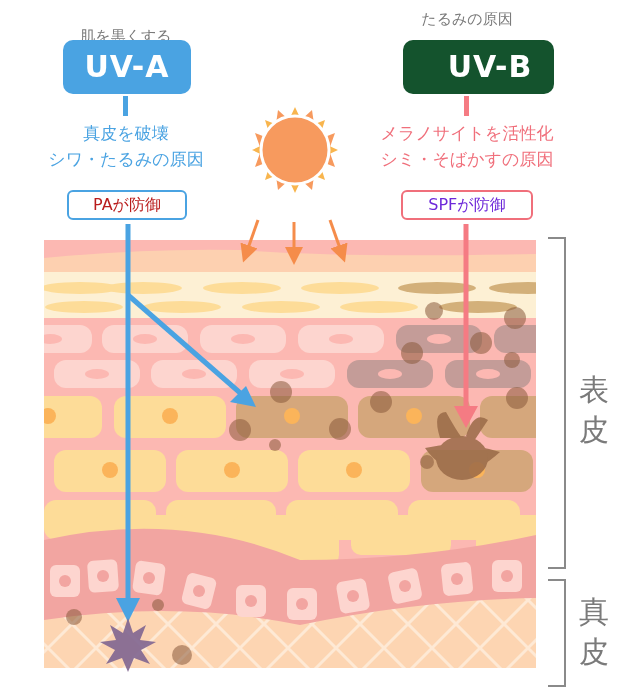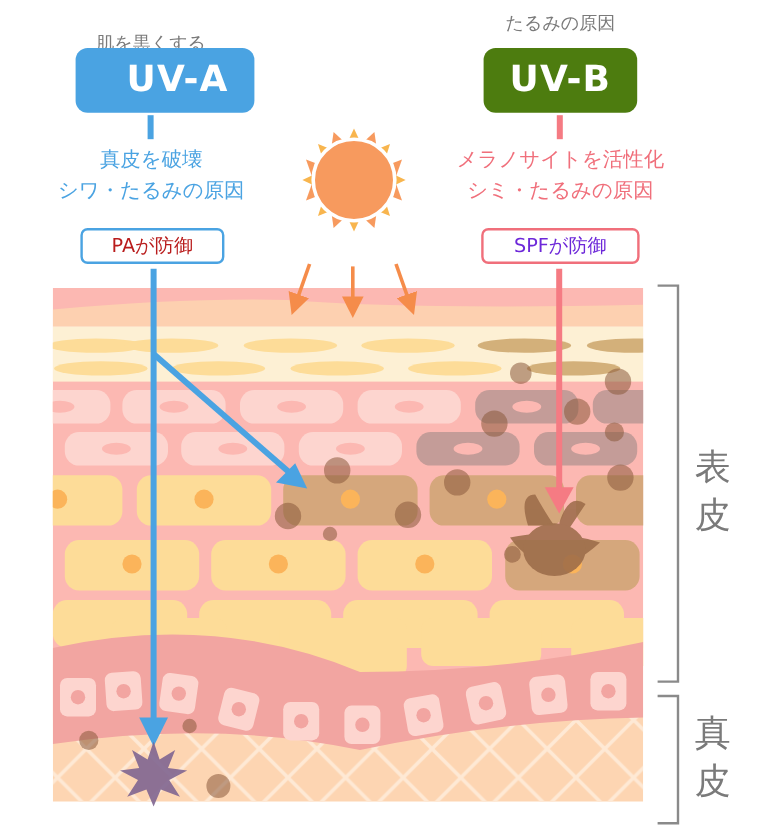--- a/index.html
+++ b/index.html
@@ -1,21 +1,21 @@
 <!DOCTYPE html>
 <html><head>
 <meta charset="utf-8">
 <style>
   html,body{margin:0;padding:0;background:#fff;}
   body{width:640px;height:700px;position:relative;overflow:hidden;font-family:"DejaVu Sans",sans-serif;}
   .abs{position:absolute;}
   .caption{color:#7a7a7a;font-size:15px;text-align:center;width:200px;}
   .uvbox{border-radius:10px;color:#fff;font-size:30px;font-weight:bold;text-align:center;line-height:54px;height:54px;letter-spacing:1px;}
   .uva{background:#4aa3e2;}
-  .uvb{background:#4d7c0f;}
+  .uvb{background:#14532d;padding-left:23px;}
   .desc{font-size:17px;text-align:center;line-height:26px;width:260px;}
   .desc.a{color:#4aa3e2;}
   .desc.b{color:#f06f7b;}
   .tag{border:2px solid;border-radius:6px;font-size:16px;text-align:center;height:26px;line-height:26px;background:#fff;}
   .tag.a{border-color:#4aa3e2;color:#b91c1c;}
   .tag.b{border-color:#f06f7b;color:#6d28d9;}
   .side{color:#7a7a7a;font-size:30px;line-height:40px;width:40px;text-align:center;font-family:"DejaVu Serif",serif;}
   svg{position:absolute;left:0;top:0;}
 </style>
 </head>
@@ -212,27 +212,27 @@
 
   <rect x="464" y="96" width="5" height="20" fill="#f57b83"></rect>
   <line x1="466" y1="224" x2="466" y2="410" stroke="#f57b83" stroke-width="5"></line>
   <polygon points="454,406 478,406 466,428" fill="#f57b83"></polygon>
 
   <path d="M548 238 L565 238 L565 568 L548 568" fill="none" stroke="#8a8a8a" stroke-width="2"></path>
   <path d="M548 580 L565 580 L565 686 L548 686" fill="none" stroke="#8a8a8a" stroke-width="2"></path>
 </svg>
 
 <div class="abs caption" style="left:26px;top:10px;margin-top:17px;">肌を黒くする</div>
-<div class="abs uvbox uva" style="left:63px;top:40px;width:128px;padding-left:21px;">UV-A</div>
+<div class="abs uvbox uva" style="left:63px;top:40px;width:128px;">UV-A</div>
 <div class="abs desc a" style="left:-4px;top:120px;">真皮を破壊</div>
 <div class="abs desc a" style="left:-4px;top:146px;">シワ・たるみの原因</div>
 <div class="abs tag a" style="left:67px;top:190px;width:116px;">PAが防御</div>
 
 <div class="abs caption" style="left:367px;top:10px;">たるみの原因</div>
 <div class="abs uvbox uvb" style="left:403px;top:40px;width:128px;">UV-B</div>
 <div class="abs desc b" style="left:337px;top:120px;">メラノサイトを活性化</div>
-<div class="abs desc b" style="left:337px;top:146px;">シミ・たるみの原因</div>
+<div class="abs desc b" style="left:337px;top:146px;">シミ・そばかすの原因</div>
 <div class="abs tag b" style="left:401px;top:190px;width:128px;">SPFが防御</div>
 
 <div class="abs side" style="left:574px;top:370px;">表</div>
 <div class="abs side" style="left:574px;top:410px;">皮</div>
 <div class="abs side" style="left:574px;top:592px;">真</div>
 <div class="abs side" style="left:574px;top:632px;">皮</div>
 
 </body></html>

